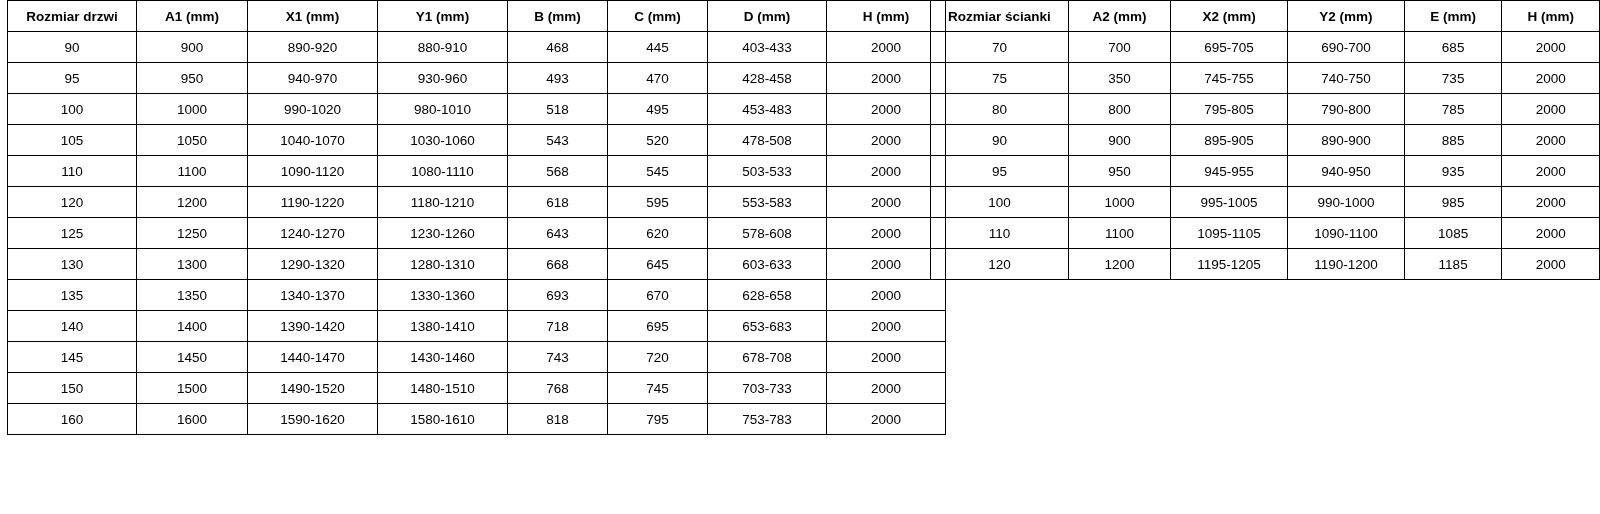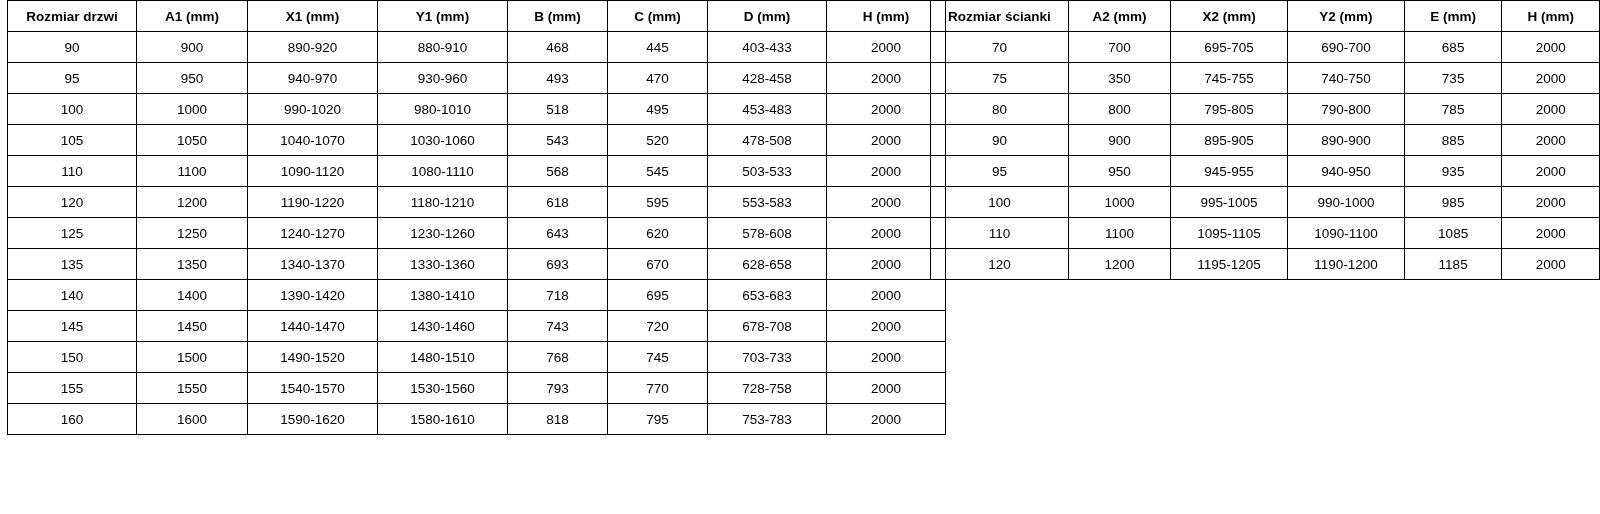--- a/index.html
+++ b/index.html
@@ -149,20 +149,30 @@
             <td>125</td>
             <td>1250</td>
             <td>1240-1270</td>
             <td>1230-1260</td>
             <td>643</td>
             <td>620</td>
             <td>578-608</td>
             <td>2000</td>
           </tr>
           <tr>
+            <td>130</td>
+            <td>1300</td>
+            <td>1290-1320</td>
+            <td>1280-1310</td>
+            <td>668</td>
+            <td>645</td>
+            <td>603-633</td>
+            <td>2000</td>
+          </tr>
+          <tr>
             <td>135</td>
             <td>1350</td>
             <td>1340-1370</td>
             <td>1330-1360</td>
             <td>693</td>
             <td>670</td>
             <td>628-658</td>
             <td>2000</td>
           </tr>
           <tr>
@@ -186,30 +196,20 @@
             <td>2000</td>
           </tr>
           <tr>
             <td>150</td>
             <td>1500</td>
             <td>1490-1520</td>
             <td>1480-1510</td>
             <td>768</td>
             <td>745</td>
             <td>703-733</td>
-            <td>2000</td>
-          </tr>
-          <tr>
-            <td>155</td>
-            <td>1550</td>
-            <td>1540-1570</td>
-            <td>1530-1560</td>
-            <td>793</td>
-            <td>770</td>
-            <td>728-758</td>
             <td>2000</td>
           </tr>
           <tr>
             <td>160</td>
             <td>1600</td>
             <td>1590-1620</td>
             <td>1580-1610</td>
             <td>818</td>
             <td>795</td>
             <td>753-783</td>

